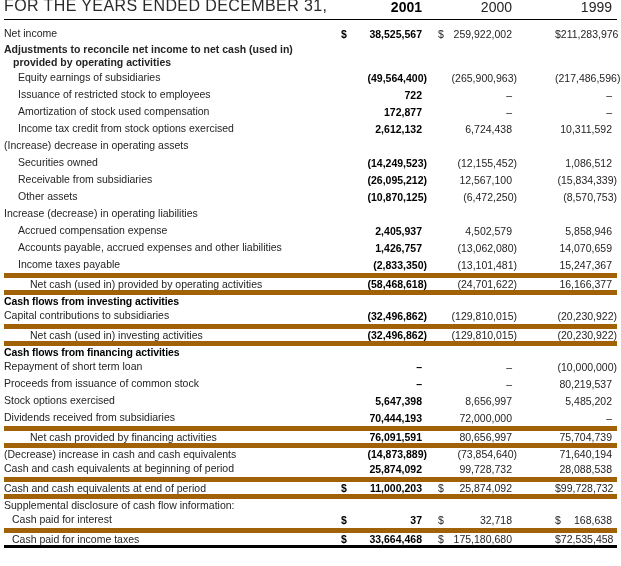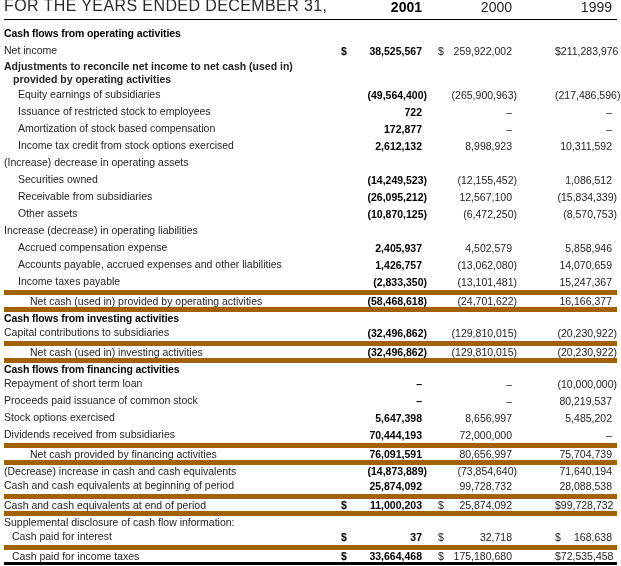--- a/index.html
+++ b/index.html
@@ -87,23 +87,20 @@
       <span class="num">2001</span>
     </div>
     <div class="cell c1">
       <span class="num">2000</span>
     </div>
     <div class="cell c2">
       <span class="num">1999</span>
     </div>
   </div>
   <div class="tbody" id="tbody">
-      <div class="row section">
-        <div class="label">Cash flows from operating activities</div>
-      </div>
       <div class="row">
         <div class="label">Net income</div>
         <div class="cell c0">
           <span class="cur">$</span>
           <span class="num">38,525,567</span>
         </div>
         <div class="cell c1">
           <span class="cur">$</span>
           <span class="num">259,922,002</span>
         </div>
@@ -136,38 +133,38 @@
           <span class="num">722</span>
         </div>
         <div class="cell c1">
           <span class="num">–</span>
         </div>
         <div class="cell c2">
           <span class="num">–</span>
         </div>
       </div>
       <div class="row ind1">
-        <div class="label">Amortization of stock based compensation</div>
+        <div class="label">Amortization of stock used compensation</div>
         <div class="cell c0">
           <span class="num">172,877</span>
         </div>
         <div class="cell c1">
           <span class="num">–</span>
         </div>
         <div class="cell c2">
           <span class="num">–</span>
         </div>
       </div>
       <div class="row ind1">
         <div class="label">Income tax credit from stock options exercised</div>
         <div class="cell c0">
           <span class="num">2,612,132</span>
         </div>
         <div class="cell c1">
-          <span class="num">8,998,923</span>
+          <span class="num">6,724,438</span>
         </div>
         <div class="cell c2">
           <span class="num">10,311,592</span>
         </div>
       </div>
       <div class="row">
         <div class="label">(Increase) decrease in operating assets</div>
       </div>
       <div class="row ind1">
         <div class="label">Securities owned</div>
@@ -292,21 +289,21 @@
           <span class="num">–</span>
         </div>
         <div class="cell c1">
           <span class="num">–</span>
         </div>
         <div class="cell c2">
           <span class="num neg">(10,000,000)</span>
         </div>
       </div>
       <div class="row">
-        <div class="label">Proceeds paid issuance of common stock</div>
+        <div class="label">Proceeds from issuance of common stock</div>
         <div class="cell c0">
           <span class="num">–</span>
         </div>
         <div class="cell c1">
           <span class="num">–</span>
         </div>
         <div class="cell c2">
           <span class="num">80,219,537</span>
         </div>
       </div>

